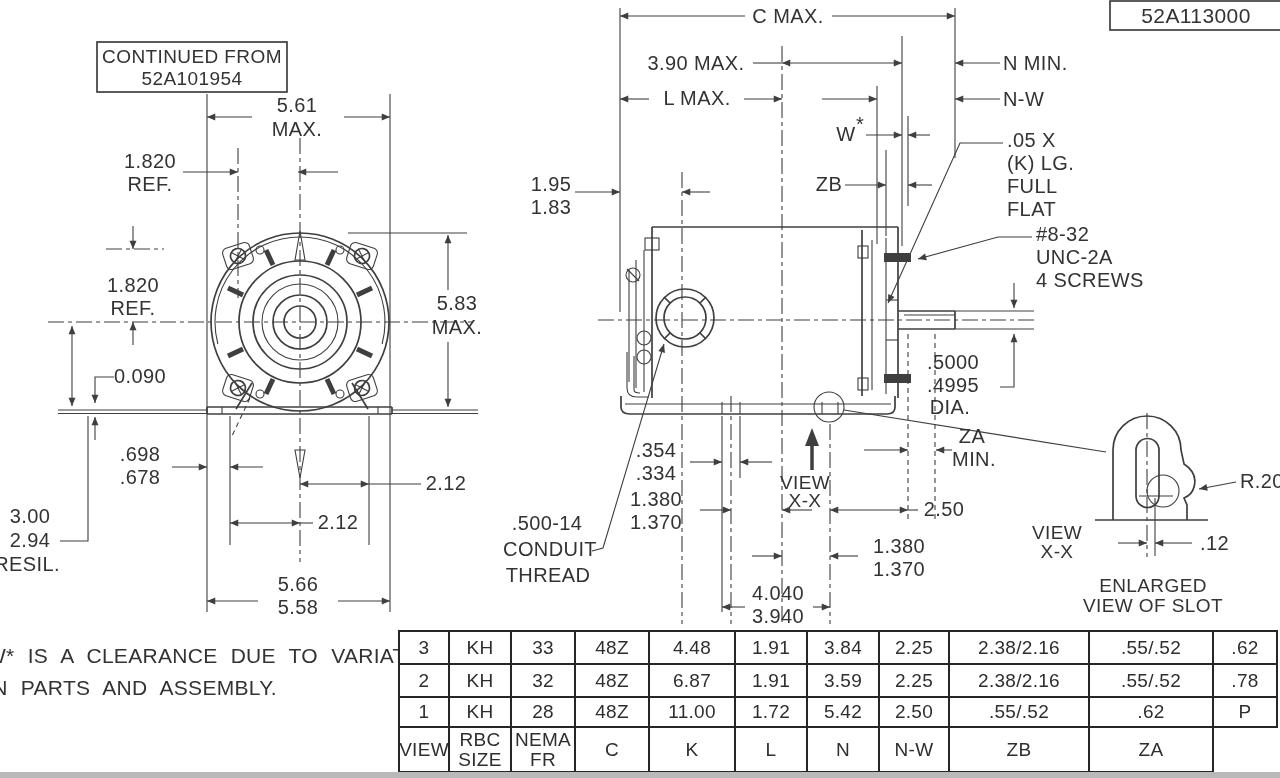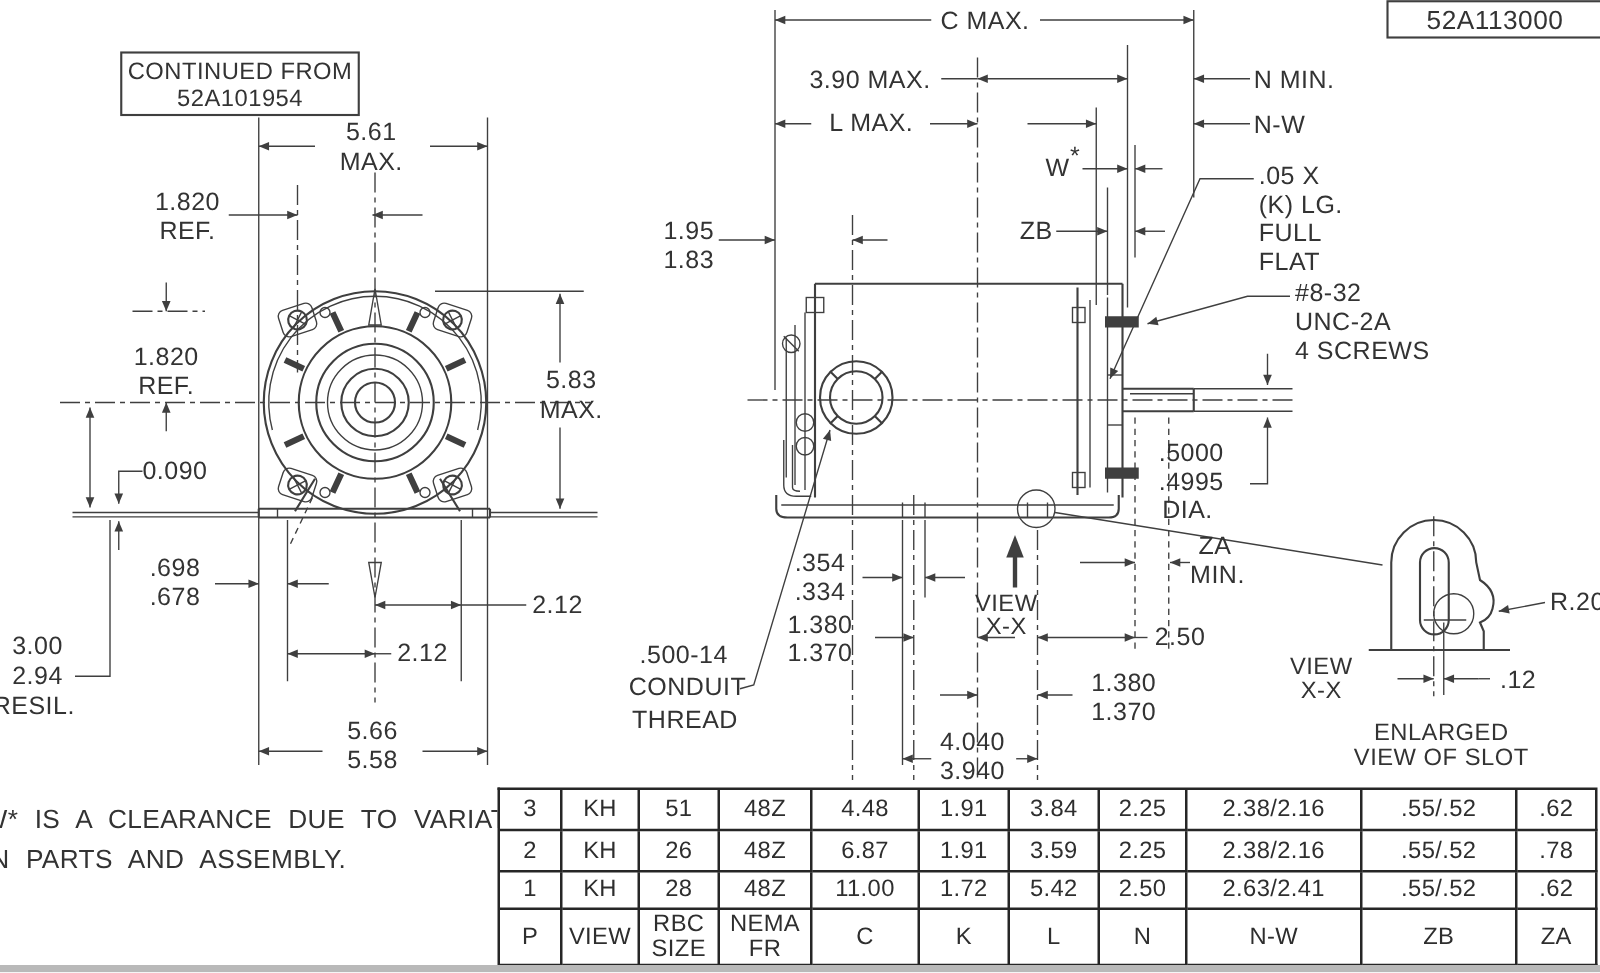--- a/index.html
+++ b/index.html
@@ -354,51 +354,50 @@
 </svg>
 
 
 <div class="note" style="top:644px">W* IS A CLEARANCE DUE TO VARIATION</div>
 <div class="note" style="top:676px">IN PARTS AND ASSEMBLY.</div>
 
 
 <div class="dim-table">
   <div class="td">3</div>
   <div class="td">KH</div>
-  <div class="td">51</div>
+  <div class="td">33</div>
   <div class="td">48Z</div>
   <div class="td">4.48</div>
   <div class="td">1.91</div>
   <div class="td">3.84</div>
   <div class="td">2.25</div>
   <div class="td">2.38/2.16</div>
   <div class="td">.55/.52</div>
   <div class="td">.62</div>
 
   <div class="td">2</div>
   <div class="td">KH</div>
-  <div class="td">26</div>
+  <div class="td">32</div>
   <div class="td">48Z</div>
   <div class="td">6.87</div>
   <div class="td">1.91</div>
   <div class="td">3.59</div>
   <div class="td">2.25</div>
   <div class="td">2.38/2.16</div>
   <div class="td">.55/.52</div>
   <div class="td">.78</div>
 
   <div class="td">1</div>
   <div class="td">KH</div>
   <div class="td">28</div>
   <div class="td">48Z</div>
   <div class="td">11.00</div>
   <div class="td">1.72</div>
   <div class="td">5.42</div>
   <div class="td">2.50</div>
-  <div class="td">2.63/2.41</div>
   <div class="td">.55/.52</div>
   <div class="td">.62</div>
 
   <div class="td th">P</div>
   <div class="td th">VIEW</div>
   <div class="td th">RBC
 SIZE</div>
   <div class="td th">NEMA
 FR</div>
   <div class="td th">C</div>

